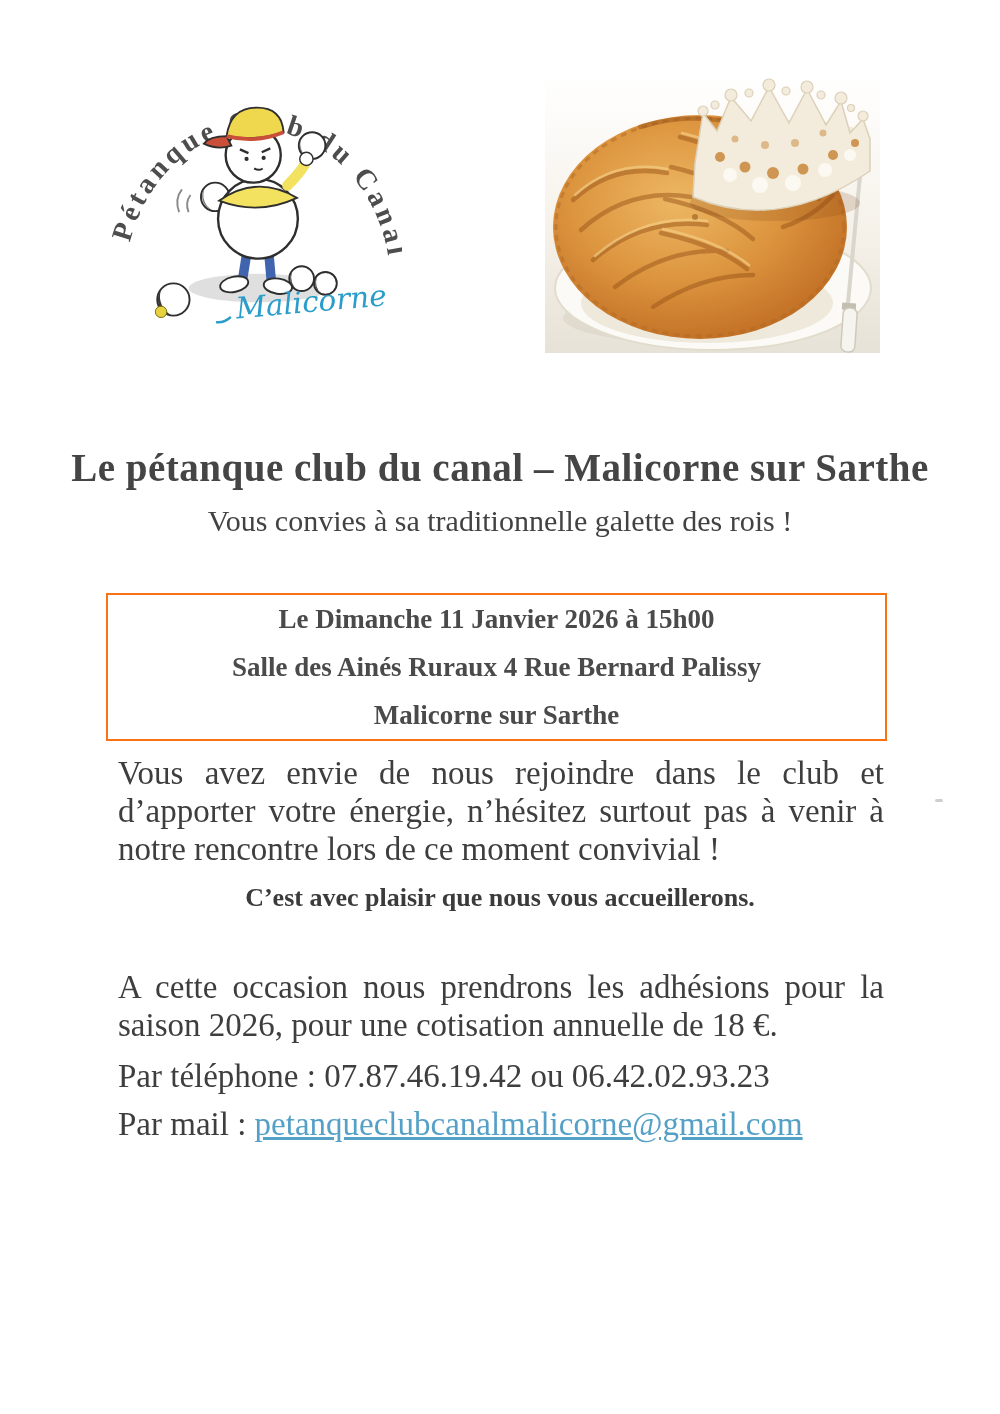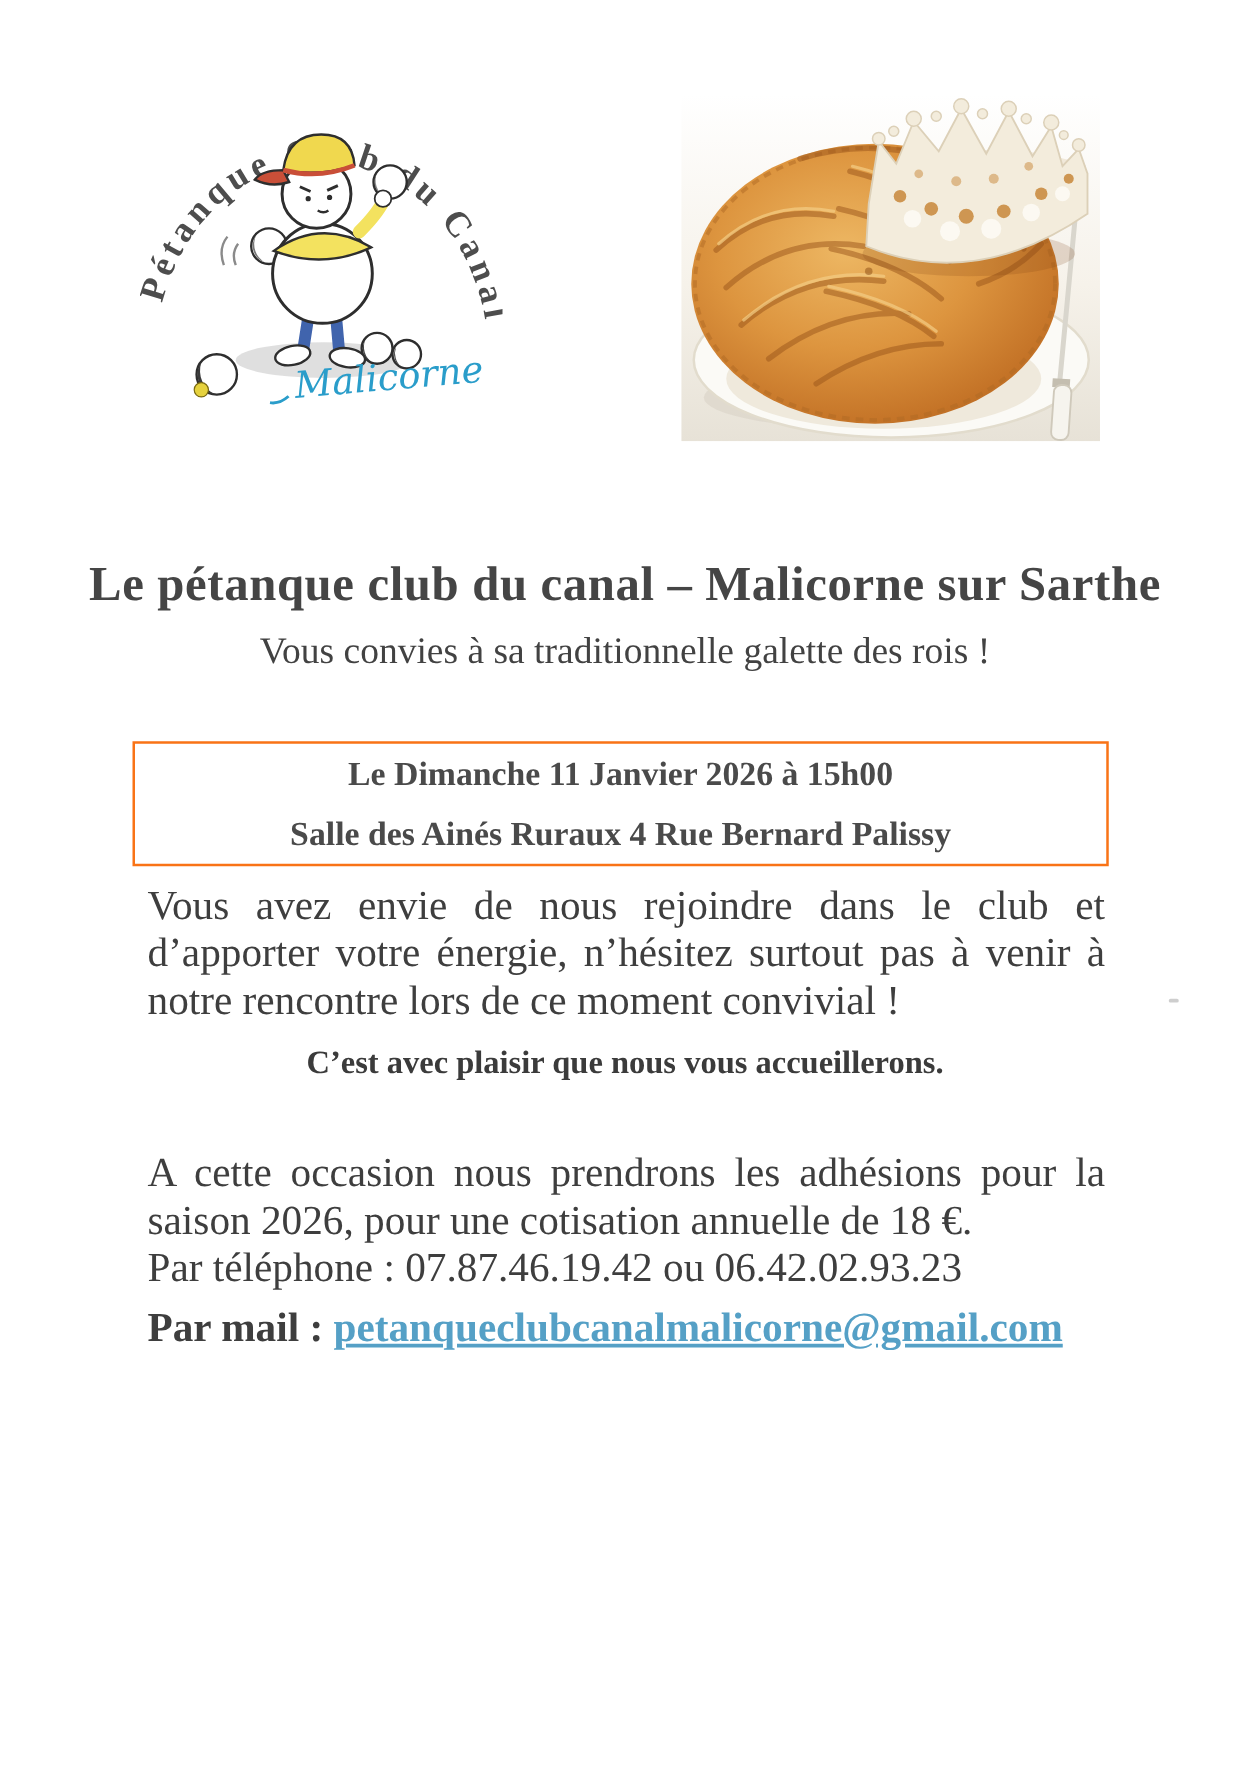--- a/index.html
+++ b/index.html
@@ -31,22 +31,22 @@
   .h-jeunes { margin-top:60px; }
   .para {
     margin-left:118px; width:766px; font-size:33px; color:#3e3e3e;
     line-height:38px;
   }
   .justify { text-align:justify; }
   .p-invite { margin-top:13px; }
   .emphasis { margin-top:12px; line-height:36px;font-family:Liberation Serif, serif; }
   .p-adhesion { margin-top:52px; }
   .p-organisation { margin-top:9px; }
-  .p-phone { margin-top:0; }
-  .p-mail { margin-top:10px;font-weight:bold; }
+  .p-phone { margin-top:13px; }
+  .p-mail { margin-top:10px; }
   .mail-link { color:#55a0c6; text-decoration:underline; cursor:pointer; }
   .scan-speck {
     position:absolute; left:935px; top:799px; width:8px; height:3px;
     background:#c2c2c2; border-radius:2px; opacity:.8;
   }
   .logo-arc-text {
     font-family:"Liberation Serif","DejaVu Serif",serif;
     font-weight:bold; font-size:30px; letter-spacing:4px; fill:#4d4d4d;
   }
   .logo-signature {
@@ -211,20 +211,21 @@
     </svg>
   </div>
 
   <h1 class="title">Le pétanque club du canal – Malicorne sur Sarthe</h1>
 
   <div class="subtitle">Vous convies à sa traditionnelle galette des rois !</div>
 
   <div class="event-box">
     <div class="event-line">Le Dimanche 11 Janvier 2026 à 15h00</div>
     <div class="event-line">Salle des Ainés Ruraux 4 Rue Bernard Palissy</div>
+    <div class="event-line">Malicorne sur Sarthe</div>
   </div>
 
 
   <p class="para justify p-invite">Vous avez envie de nous rejoindre dans le club et d’apporter votre énergie, n’hésitez surtout pas à venir à notre rencontre lors de ce moment convivial !</p>
 
   <div class="center-heading emphasis">C’est avec plaisir que nous vous accueillerons.</div>
 
   <p class="para justify p-adhesion">A cette occasion nous prendrons les adhésions pour la saison 2026, pour une cotisation annuelle de 18 €.</p>
 
 

